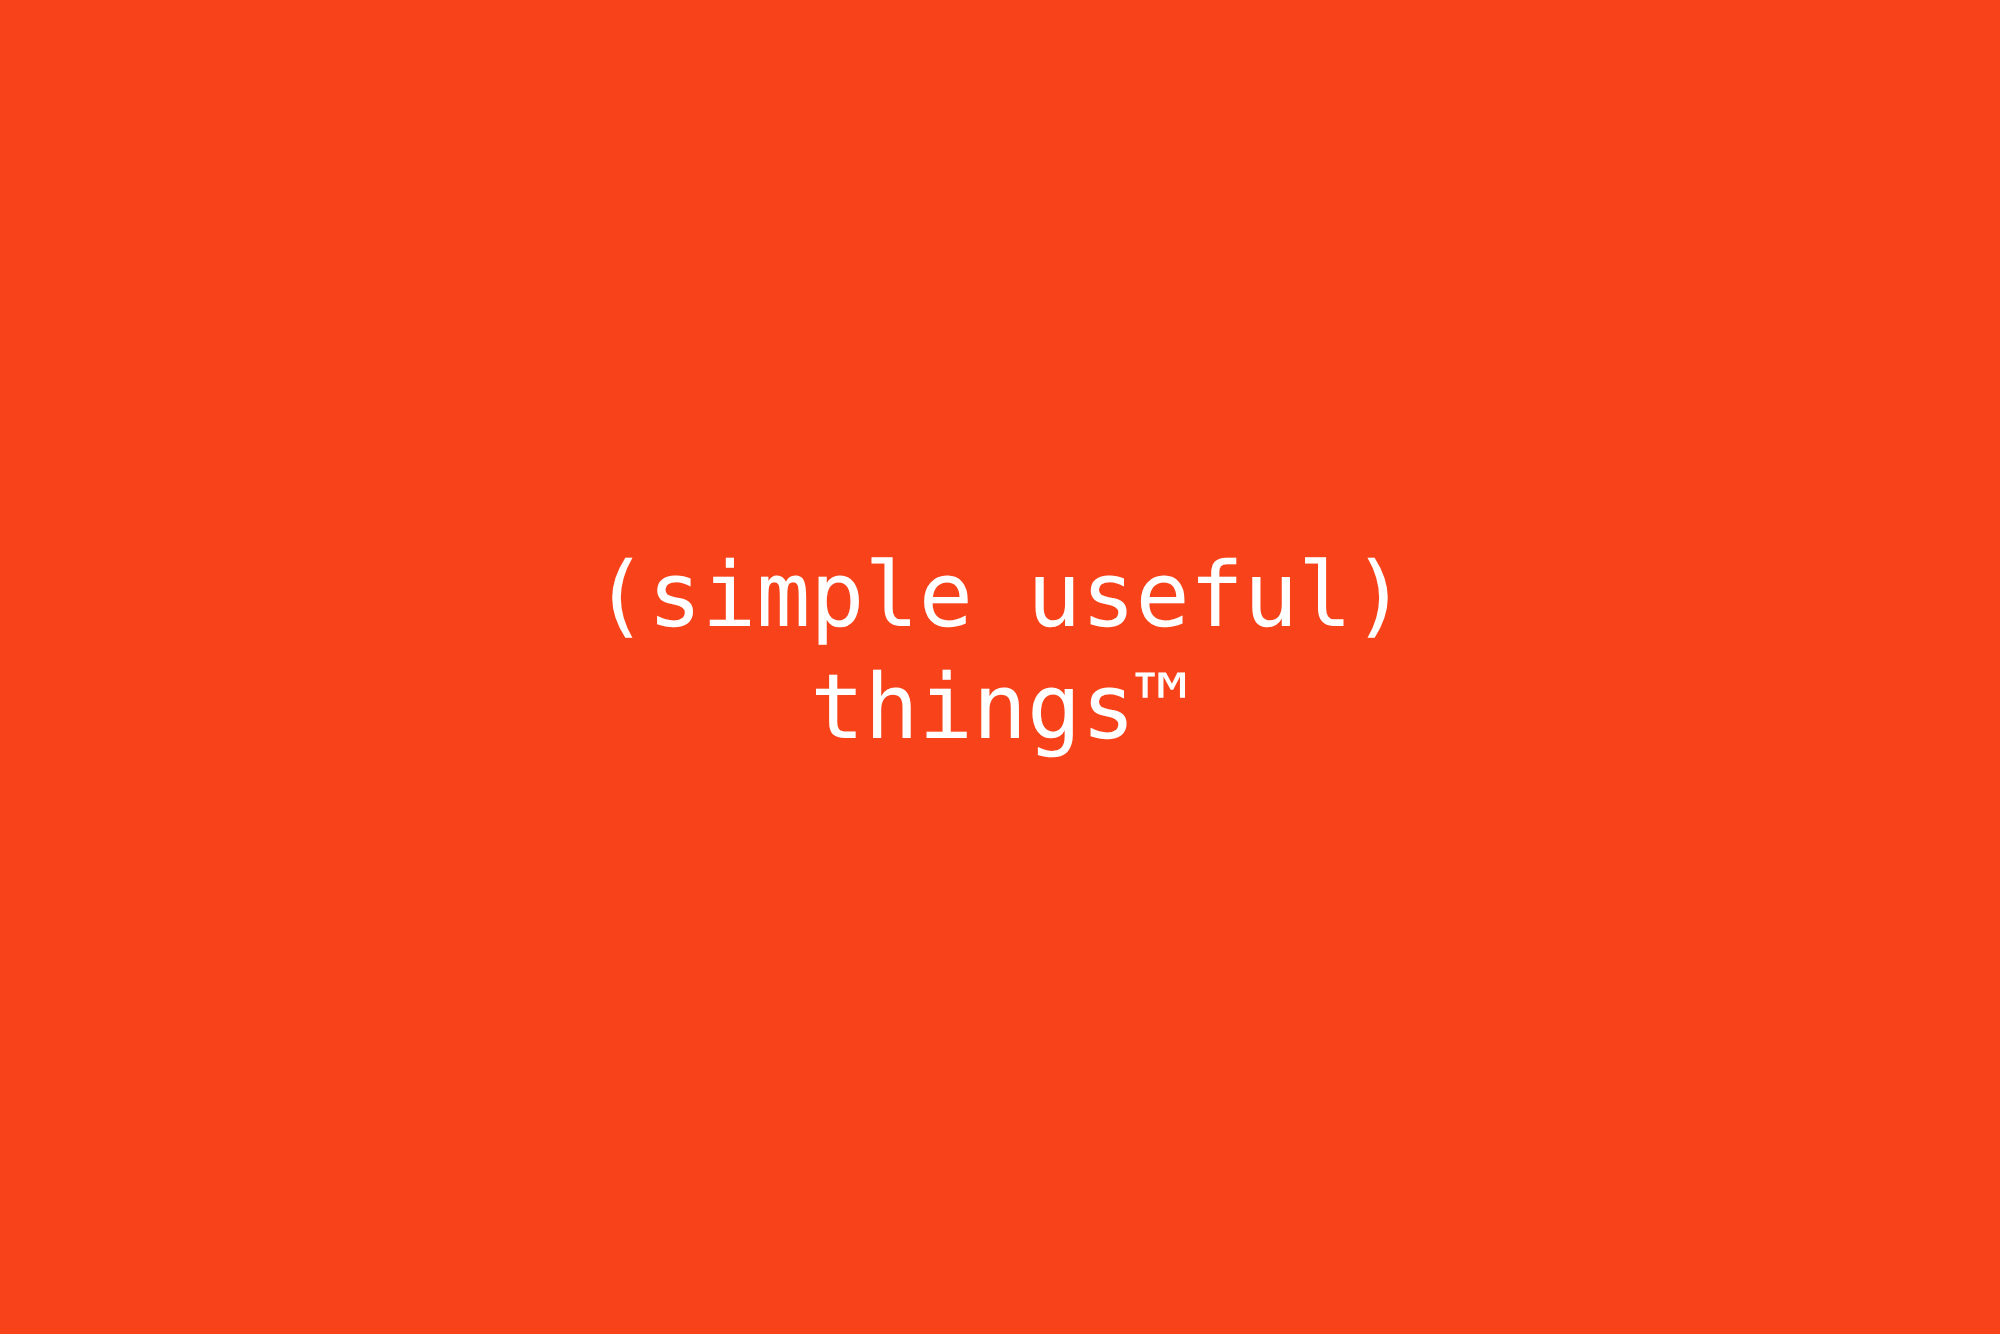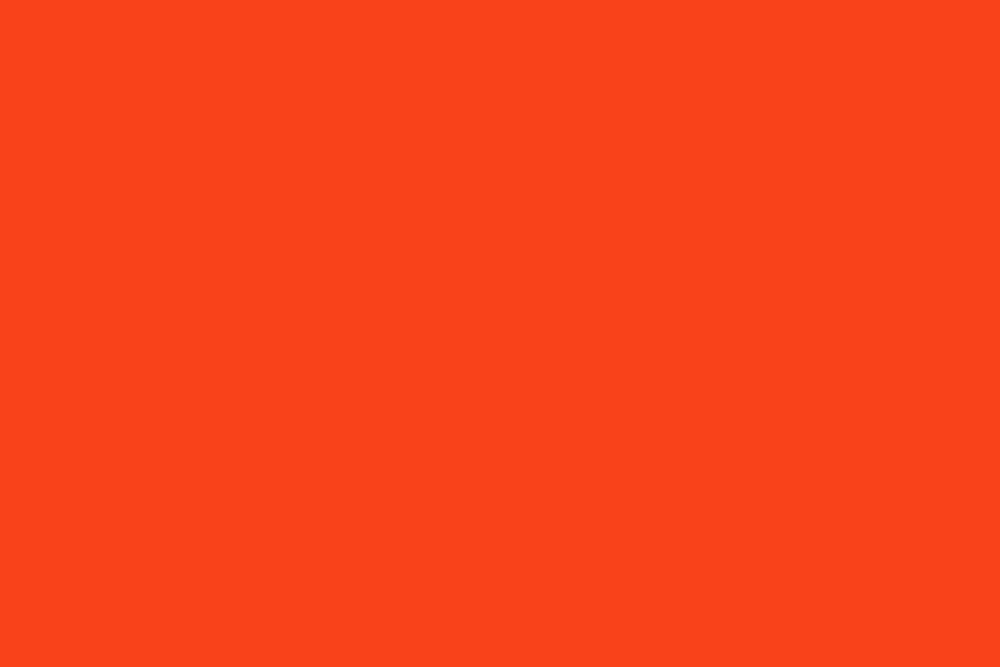--- a/index.html
+++ b/index.html
@@ -56,17 +56,19 @@
     letter-spacing: 0px;
   }
 </style>
 </head>
 <body>
 
 <div class="canvas">
 
   <div class="wordmark">
 
+    <span class="wordmark-line">(simple useful)</span>
 
+    <span class="wordmark-line"><span>things</span><sup class="trademark">™</sup></span>
 
   </div>
 
 </div>
 
 </body></html>

